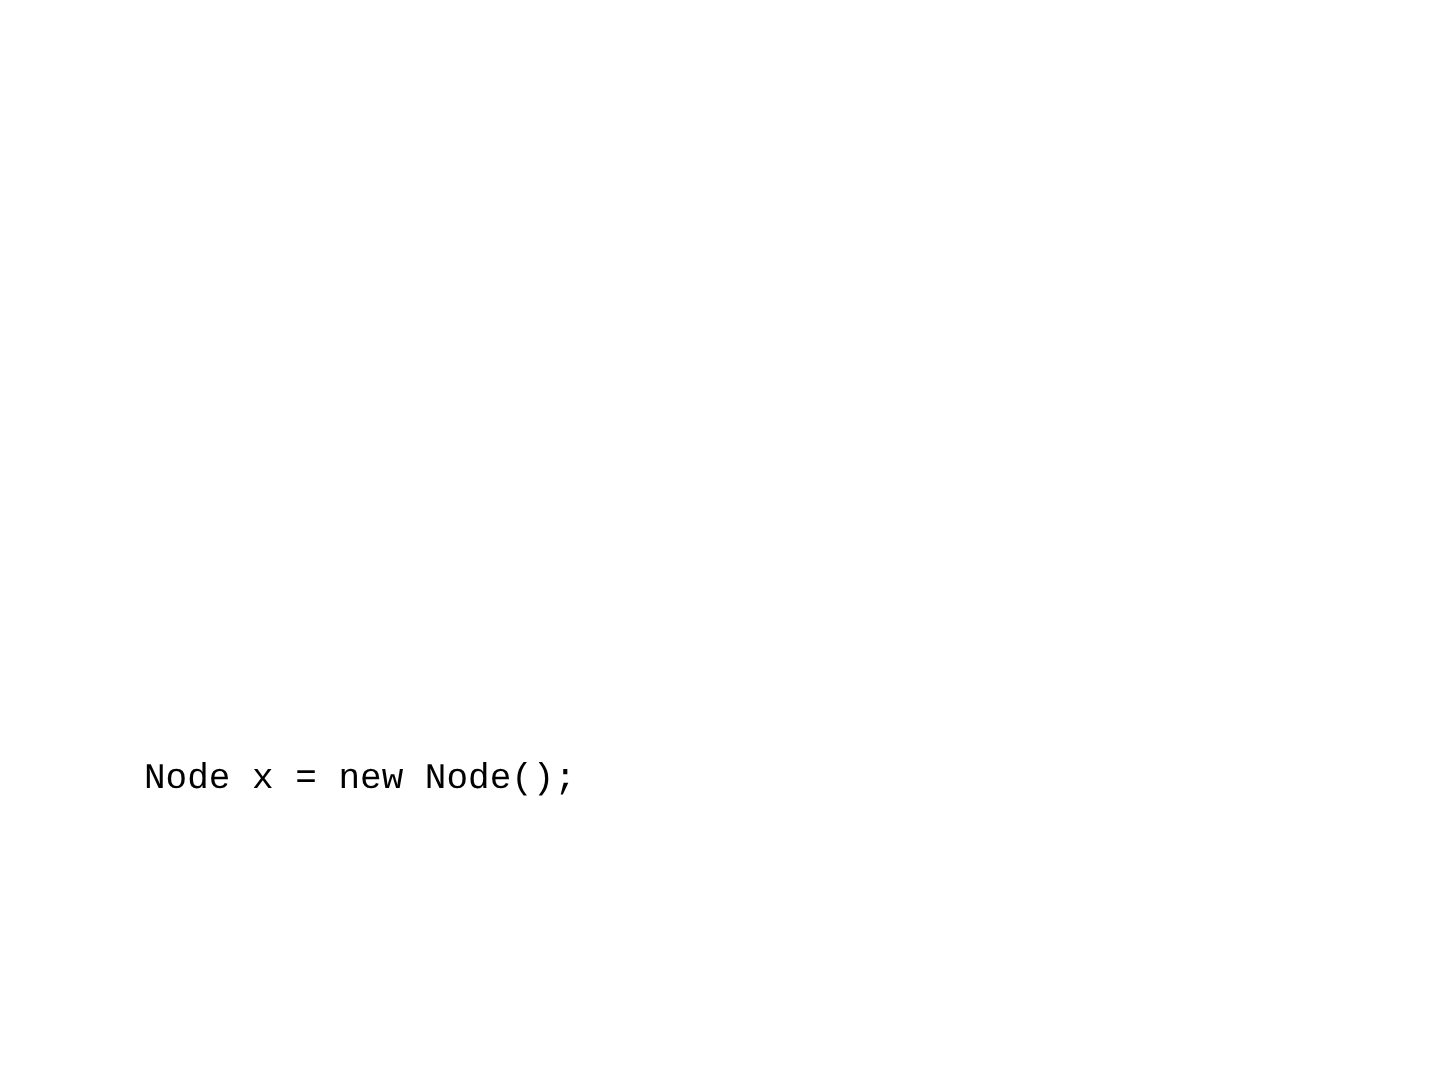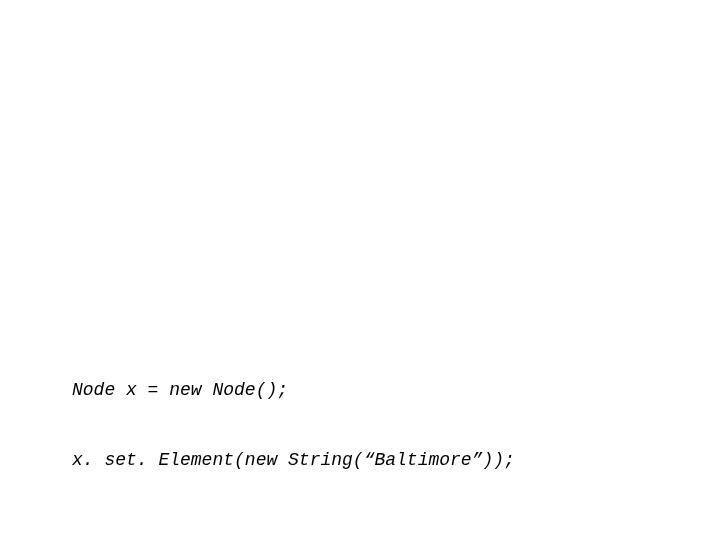--- a/index.html
+++ b/index.html
@@ -15,22 +15,20 @@
       font-family: "Courier New", Courier, monospace;
     }
     .code-block {
       position: absolute;
       left: 72px;
       top: 332px;
       font-size: 18px;
       line-height: 1.3;
       color: #000000;
       white-space: pre;
-      font-style: italic;
     }
   </style>
 </head>
 <body>
 
 <div class="code-block">
   <div>Node x = new Node();</div>
-  <div>x. set. Element(new String(“Baltimore”));</div>
 </div>
 
 </body></html>

